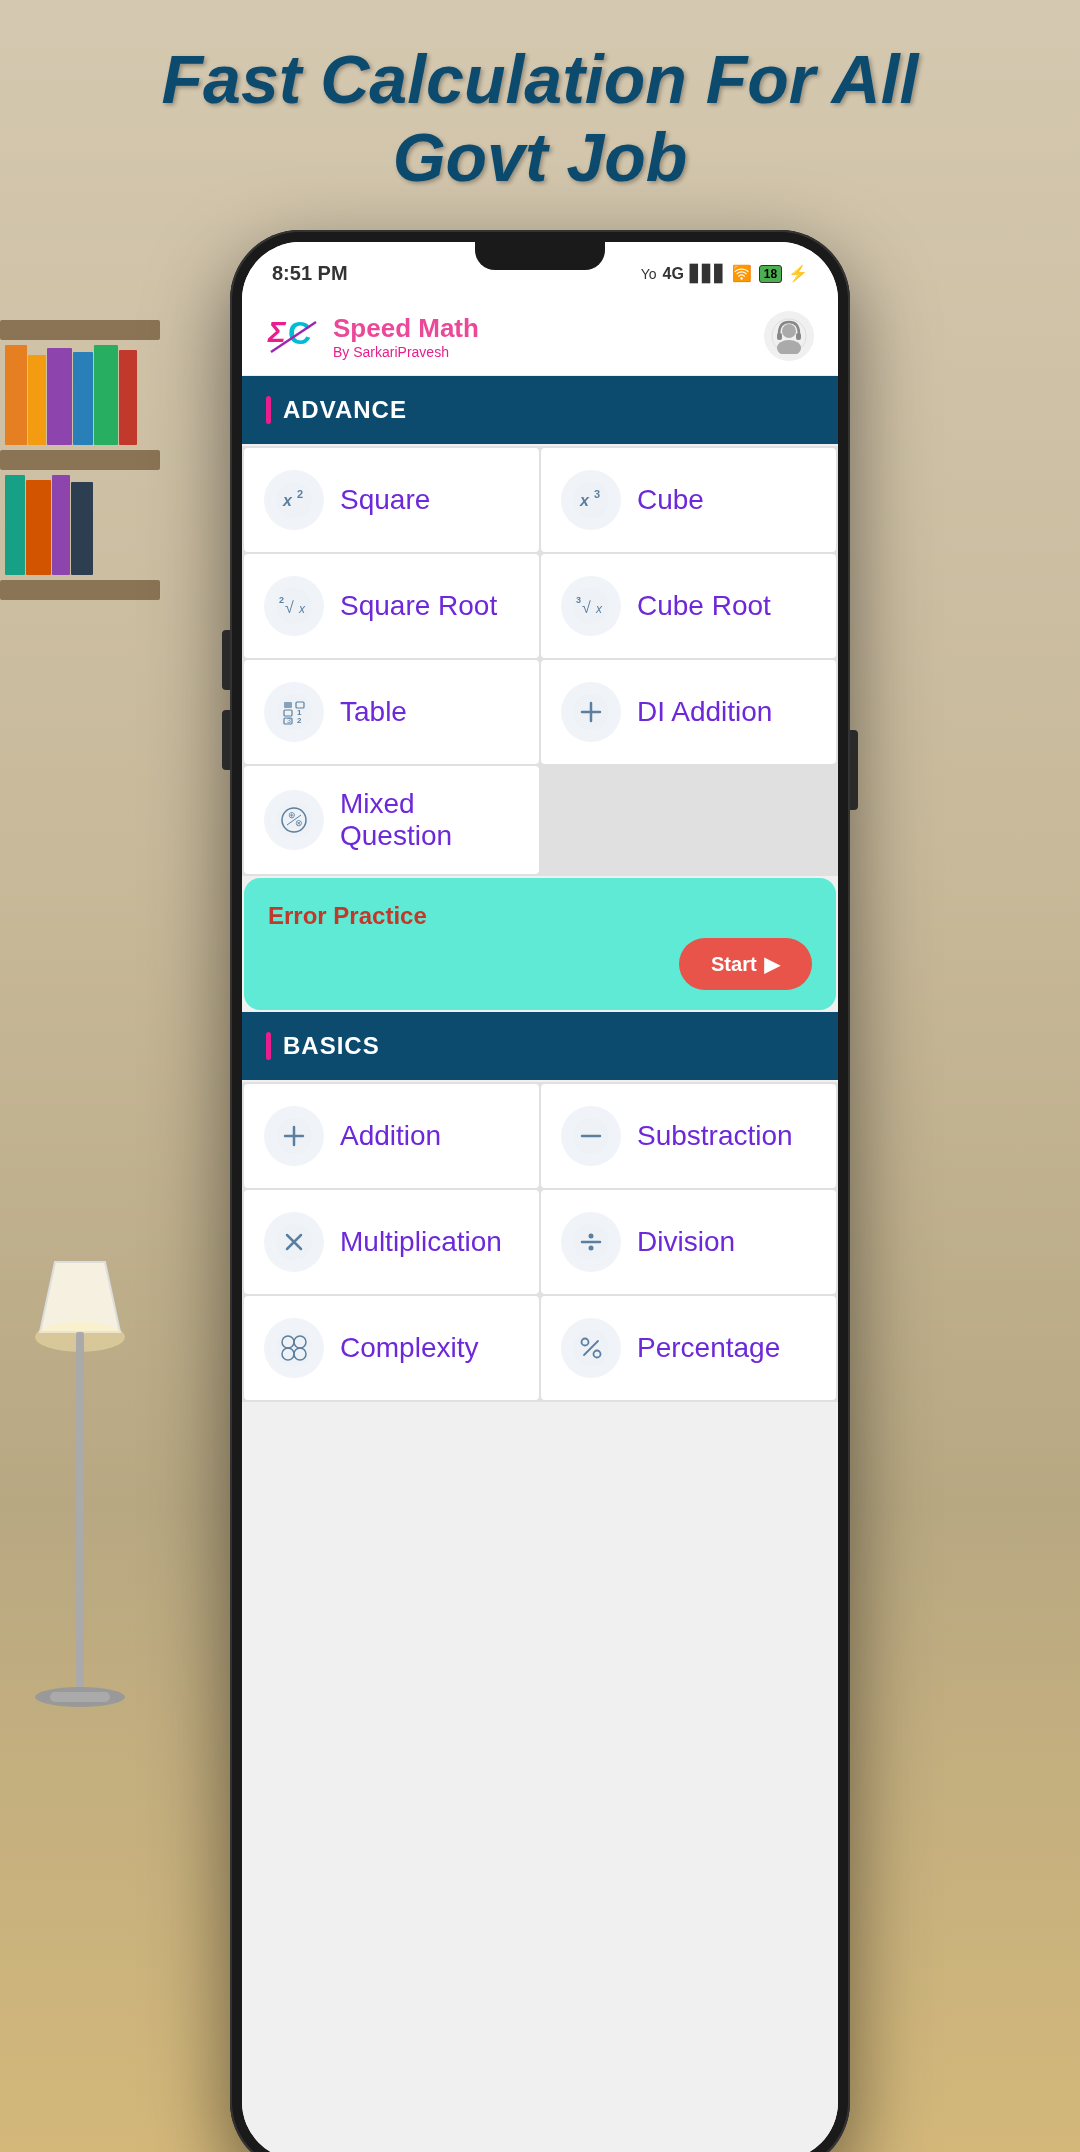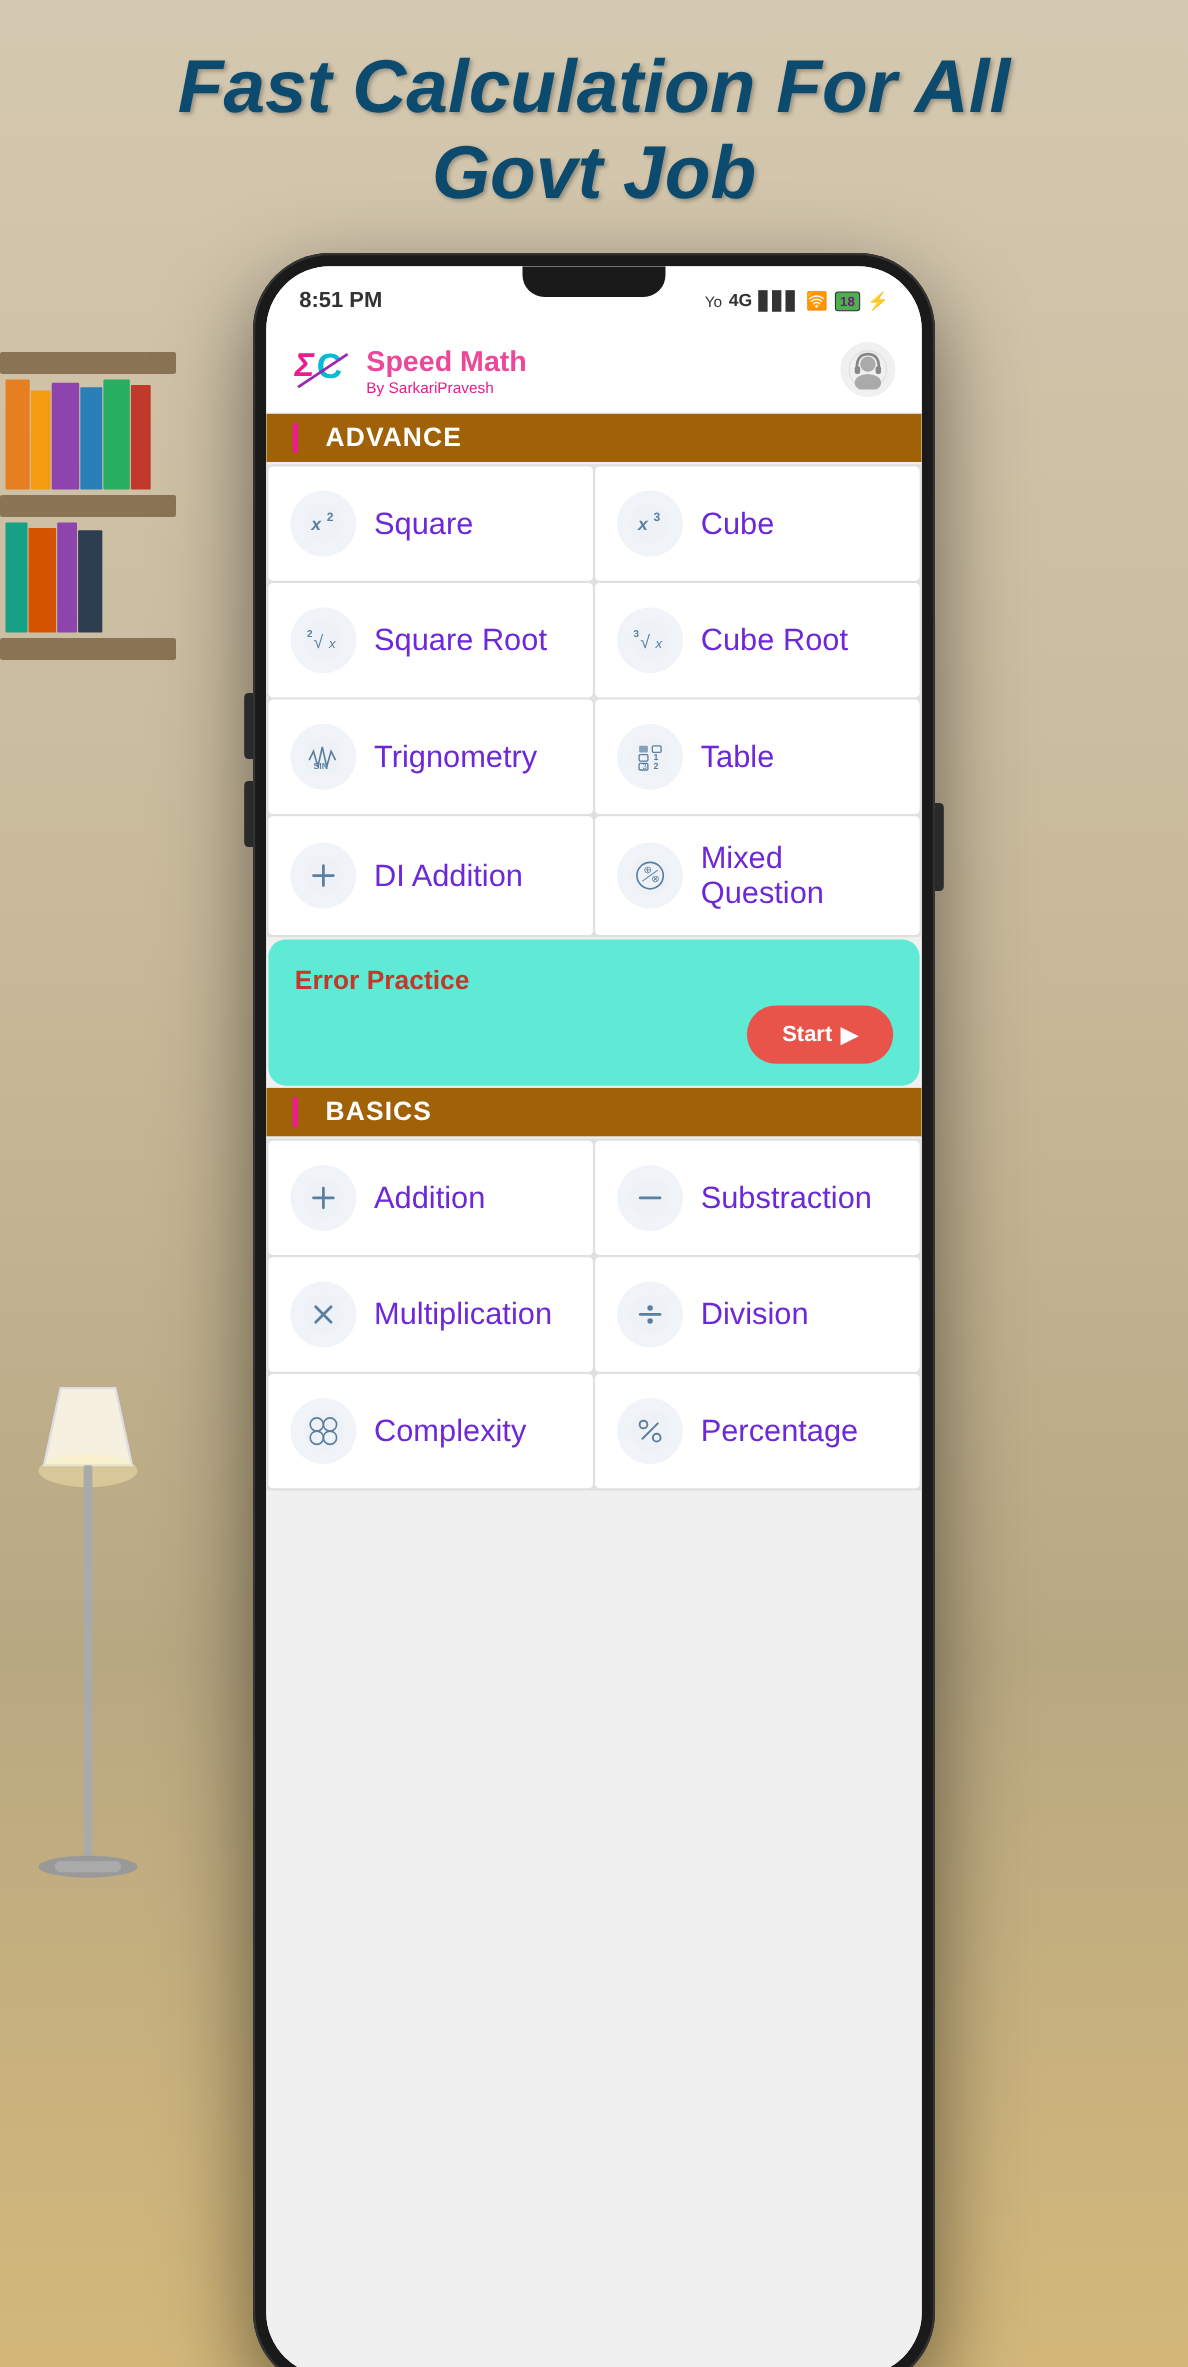--- a/index.html
+++ b/index.html
@@ -131,21 +131,21 @@
 
     .status-right {
       display: flex;
       align-items: center;
       gap: 6px;
       font-size: 16px;
     }
 
     .battery-icon {
       background: #4CAF50;
-      color: #701a75;
+      color: #000000;
       font-size: 12px;
       padding: 1px 4px;
       border-radius: 3px;
       border: 1.5px solid #333;
     }
 
     
     .app-header {
       background: white;
       padding: 14px 24px;
@@ -197,25 +197,25 @@
 
     
     .content {
       background: #f0f0f0;
       overflow-y: auto;
       height: calc(100% - 120px);
     }
 
     
     .section-header {
-      background: #a16207;
-      padding: 8px 24px;
-      display: flex;
-      align-items: center;
-      gap: 25px;
+      background: #0c4a6e;
+      padding: 20px 24px;
+      display: flex;
+      align-items: center;
+      gap: 12px;
       margin-bottom: 2px;
     }
 
     .section-bar {
       width: 5px;
       height: 28px;
       background: #e91e8c;
       border-radius: 3px;
     }
 
@@ -432,31 +432,20 @@
             <svg width="38" height="38" viewBox="0 0 38 38">
               <circle cx="19" cy="19" r="18" fill="#eef2f7"></circle>
               <text x="4" y="16" font-size="9" font-weight="700" fill="#5a7fa0">3</text>
               <text x="10" y="26" font-size="16" font-weight="400" fill="#5a7fa0">√</text>
               <text x="24" y="26" font-size="12" font-style="italic" fill="#5a7fa0">x</text>
             </svg>
           </div>
           <span class="card-label">Cube Root</span>
         </div>
 
-        <div class="card">
-          <div class="card-icon">
-            <svg width="38" height="38" viewBox="0 0 38 38">
-              <circle cx="19" cy="19" r="18" fill="#eef2f7"></circle>
-
-              <path d="M6,22 L10,14 L14,28 L18,10 L22,28 L26,14 L30,22" fill="none" stroke="#5a7fa0" stroke-width="1.5"></path>
-              <text x="10" y="30" font-size="8" fill="#5a7fa0" font-weight="600">SIN</text>
-            </svg>
-          </div>
-          <span class="card-label">Trignometry</span>
-        </div>
 
         <div class="card">
           <div class="card-icon">
             <svg width="38" height="38" viewBox="0 0 38 38">
               <circle cx="19" cy="19" r="18" fill="#eef2f7"></circle>
               <rect x="9" y="9" width="8" height="6" fill="#5a7fa0" rx="1" opacity="0.7"></rect>
               <rect x="21" y="9" width="8" height="6" fill="none" stroke="#5a7fa0" stroke-width="1.2" rx="1"></rect>
               <rect x="9" y="17" width="8" height="6" fill="none" stroke="#5a7fa0" stroke-width="1.2" rx="1"></rect>
               <text x="22" y="22" font-size="8" fill="#5a7fa0" font-weight="700">1</text>
               <rect x="9" y="25" width="8" height="6" fill="none" stroke="#5a7fa0" stroke-width="1.2" rx="1"></rect>

